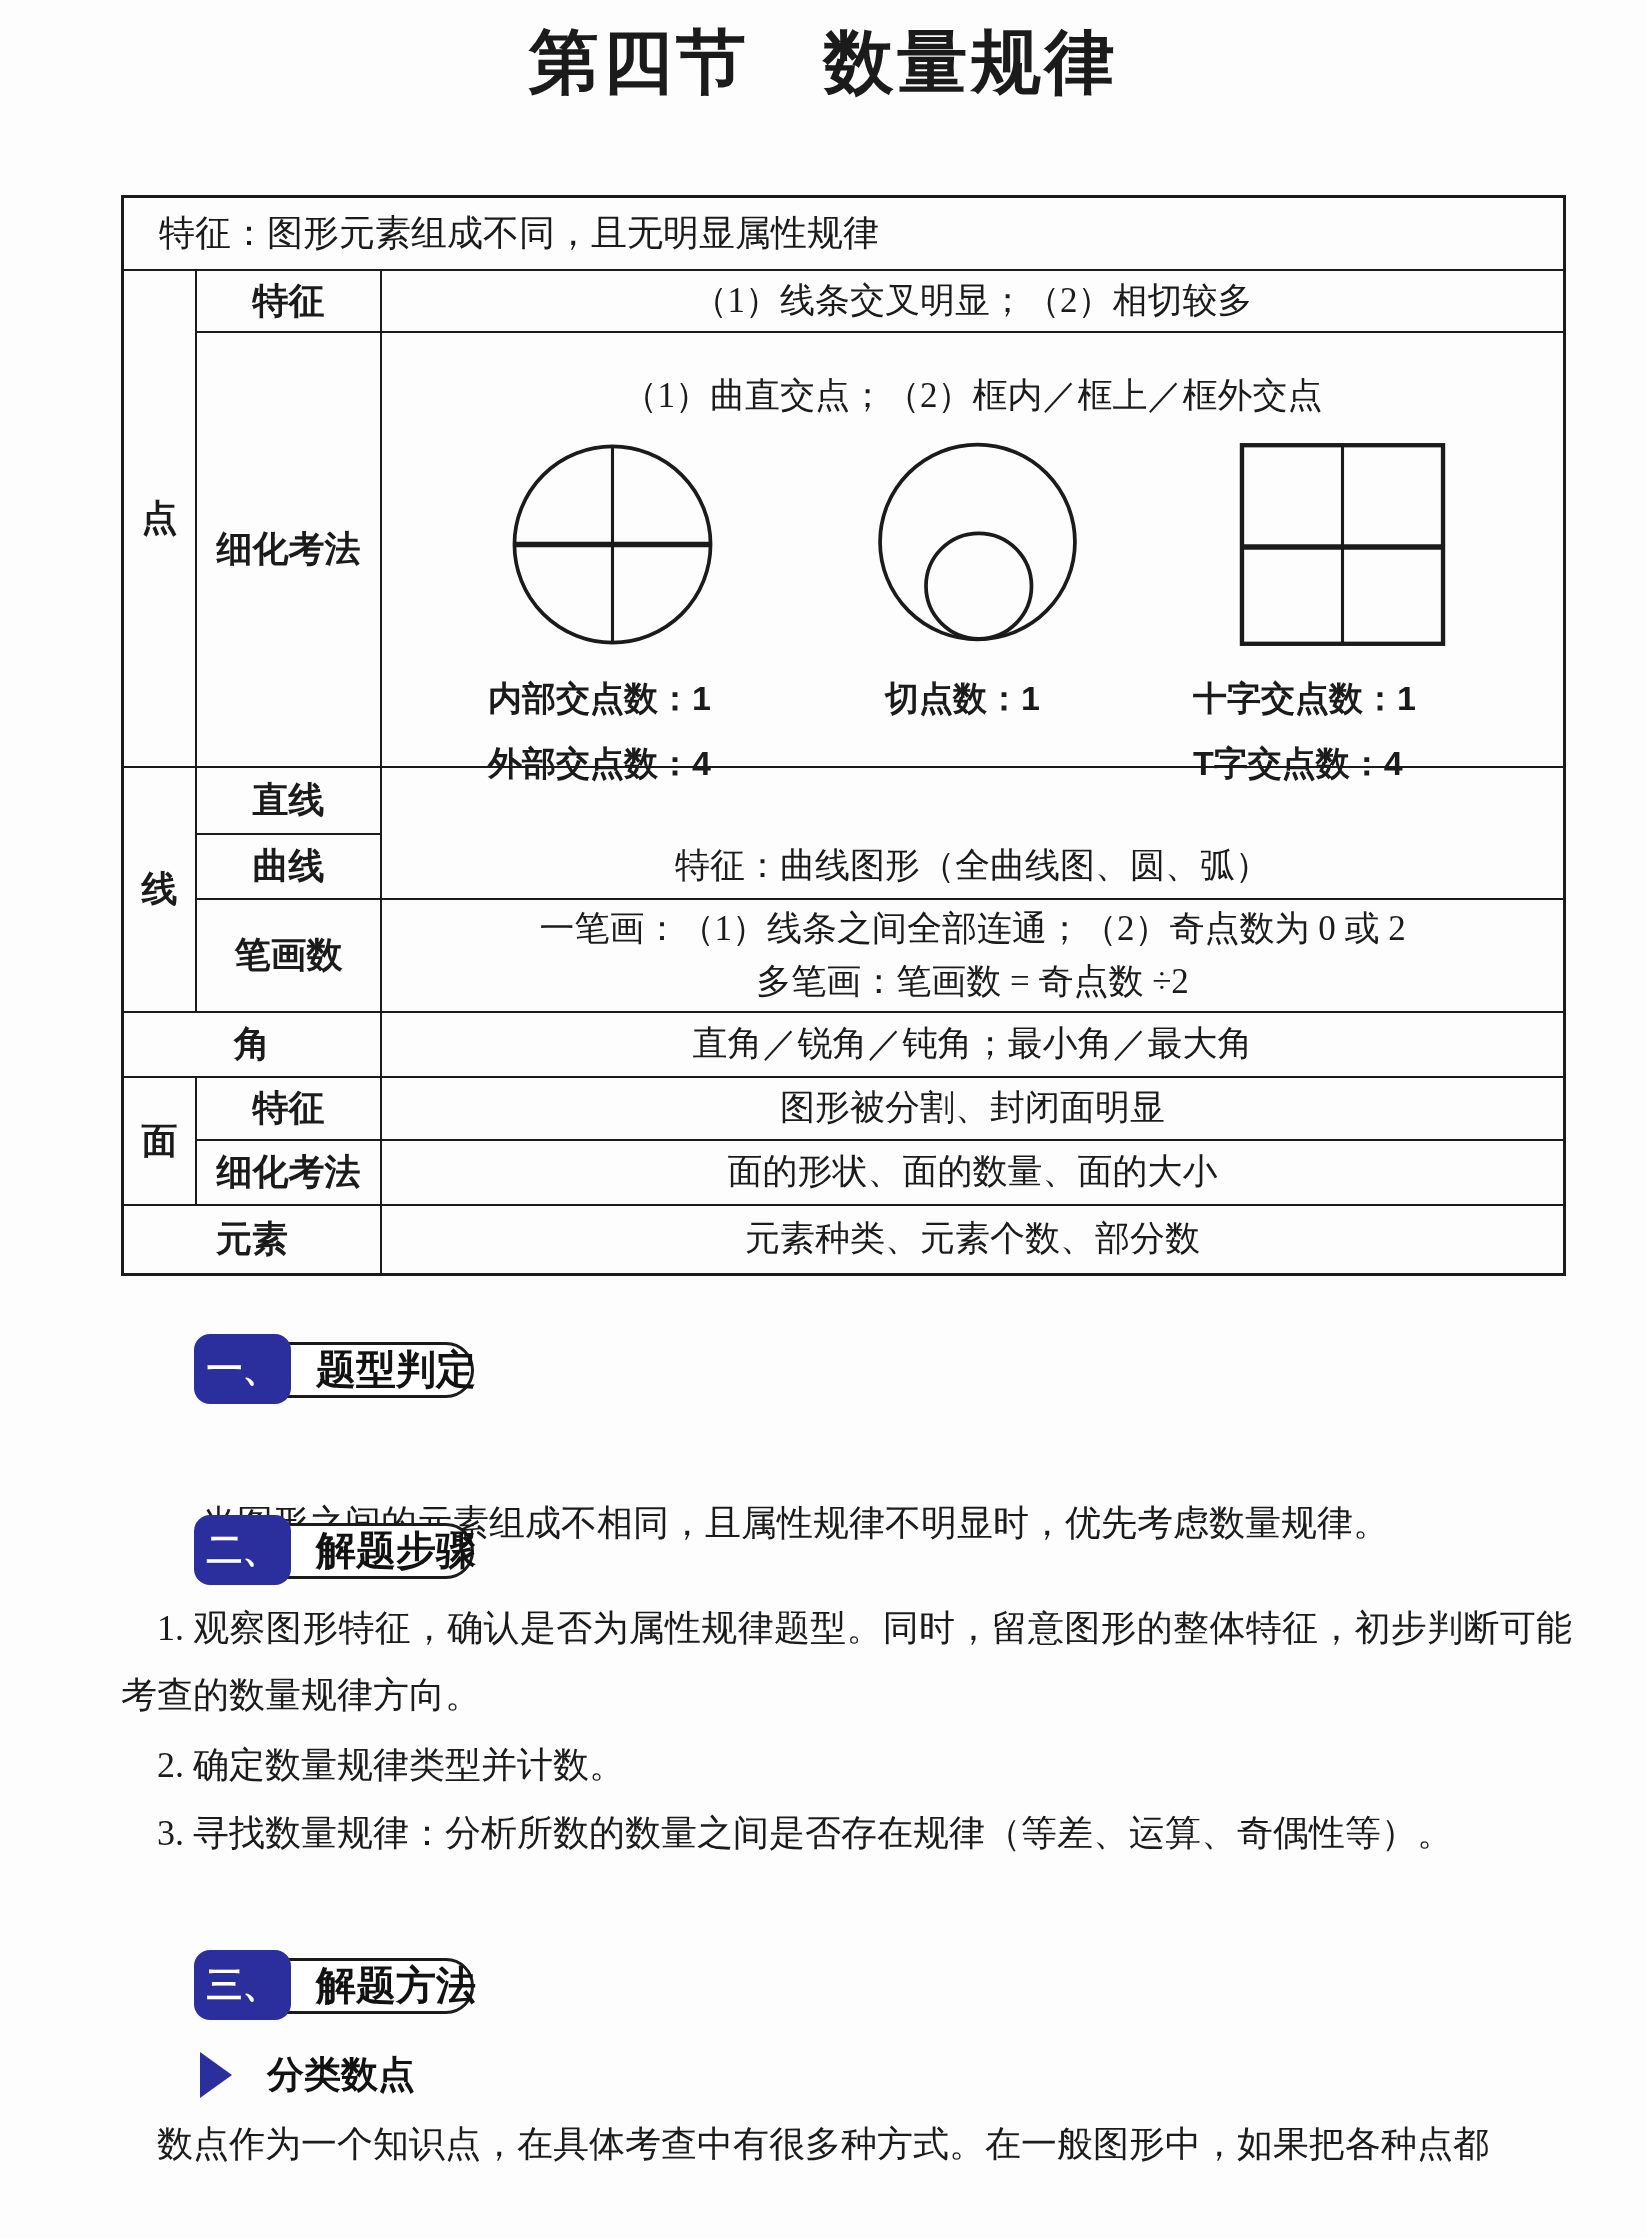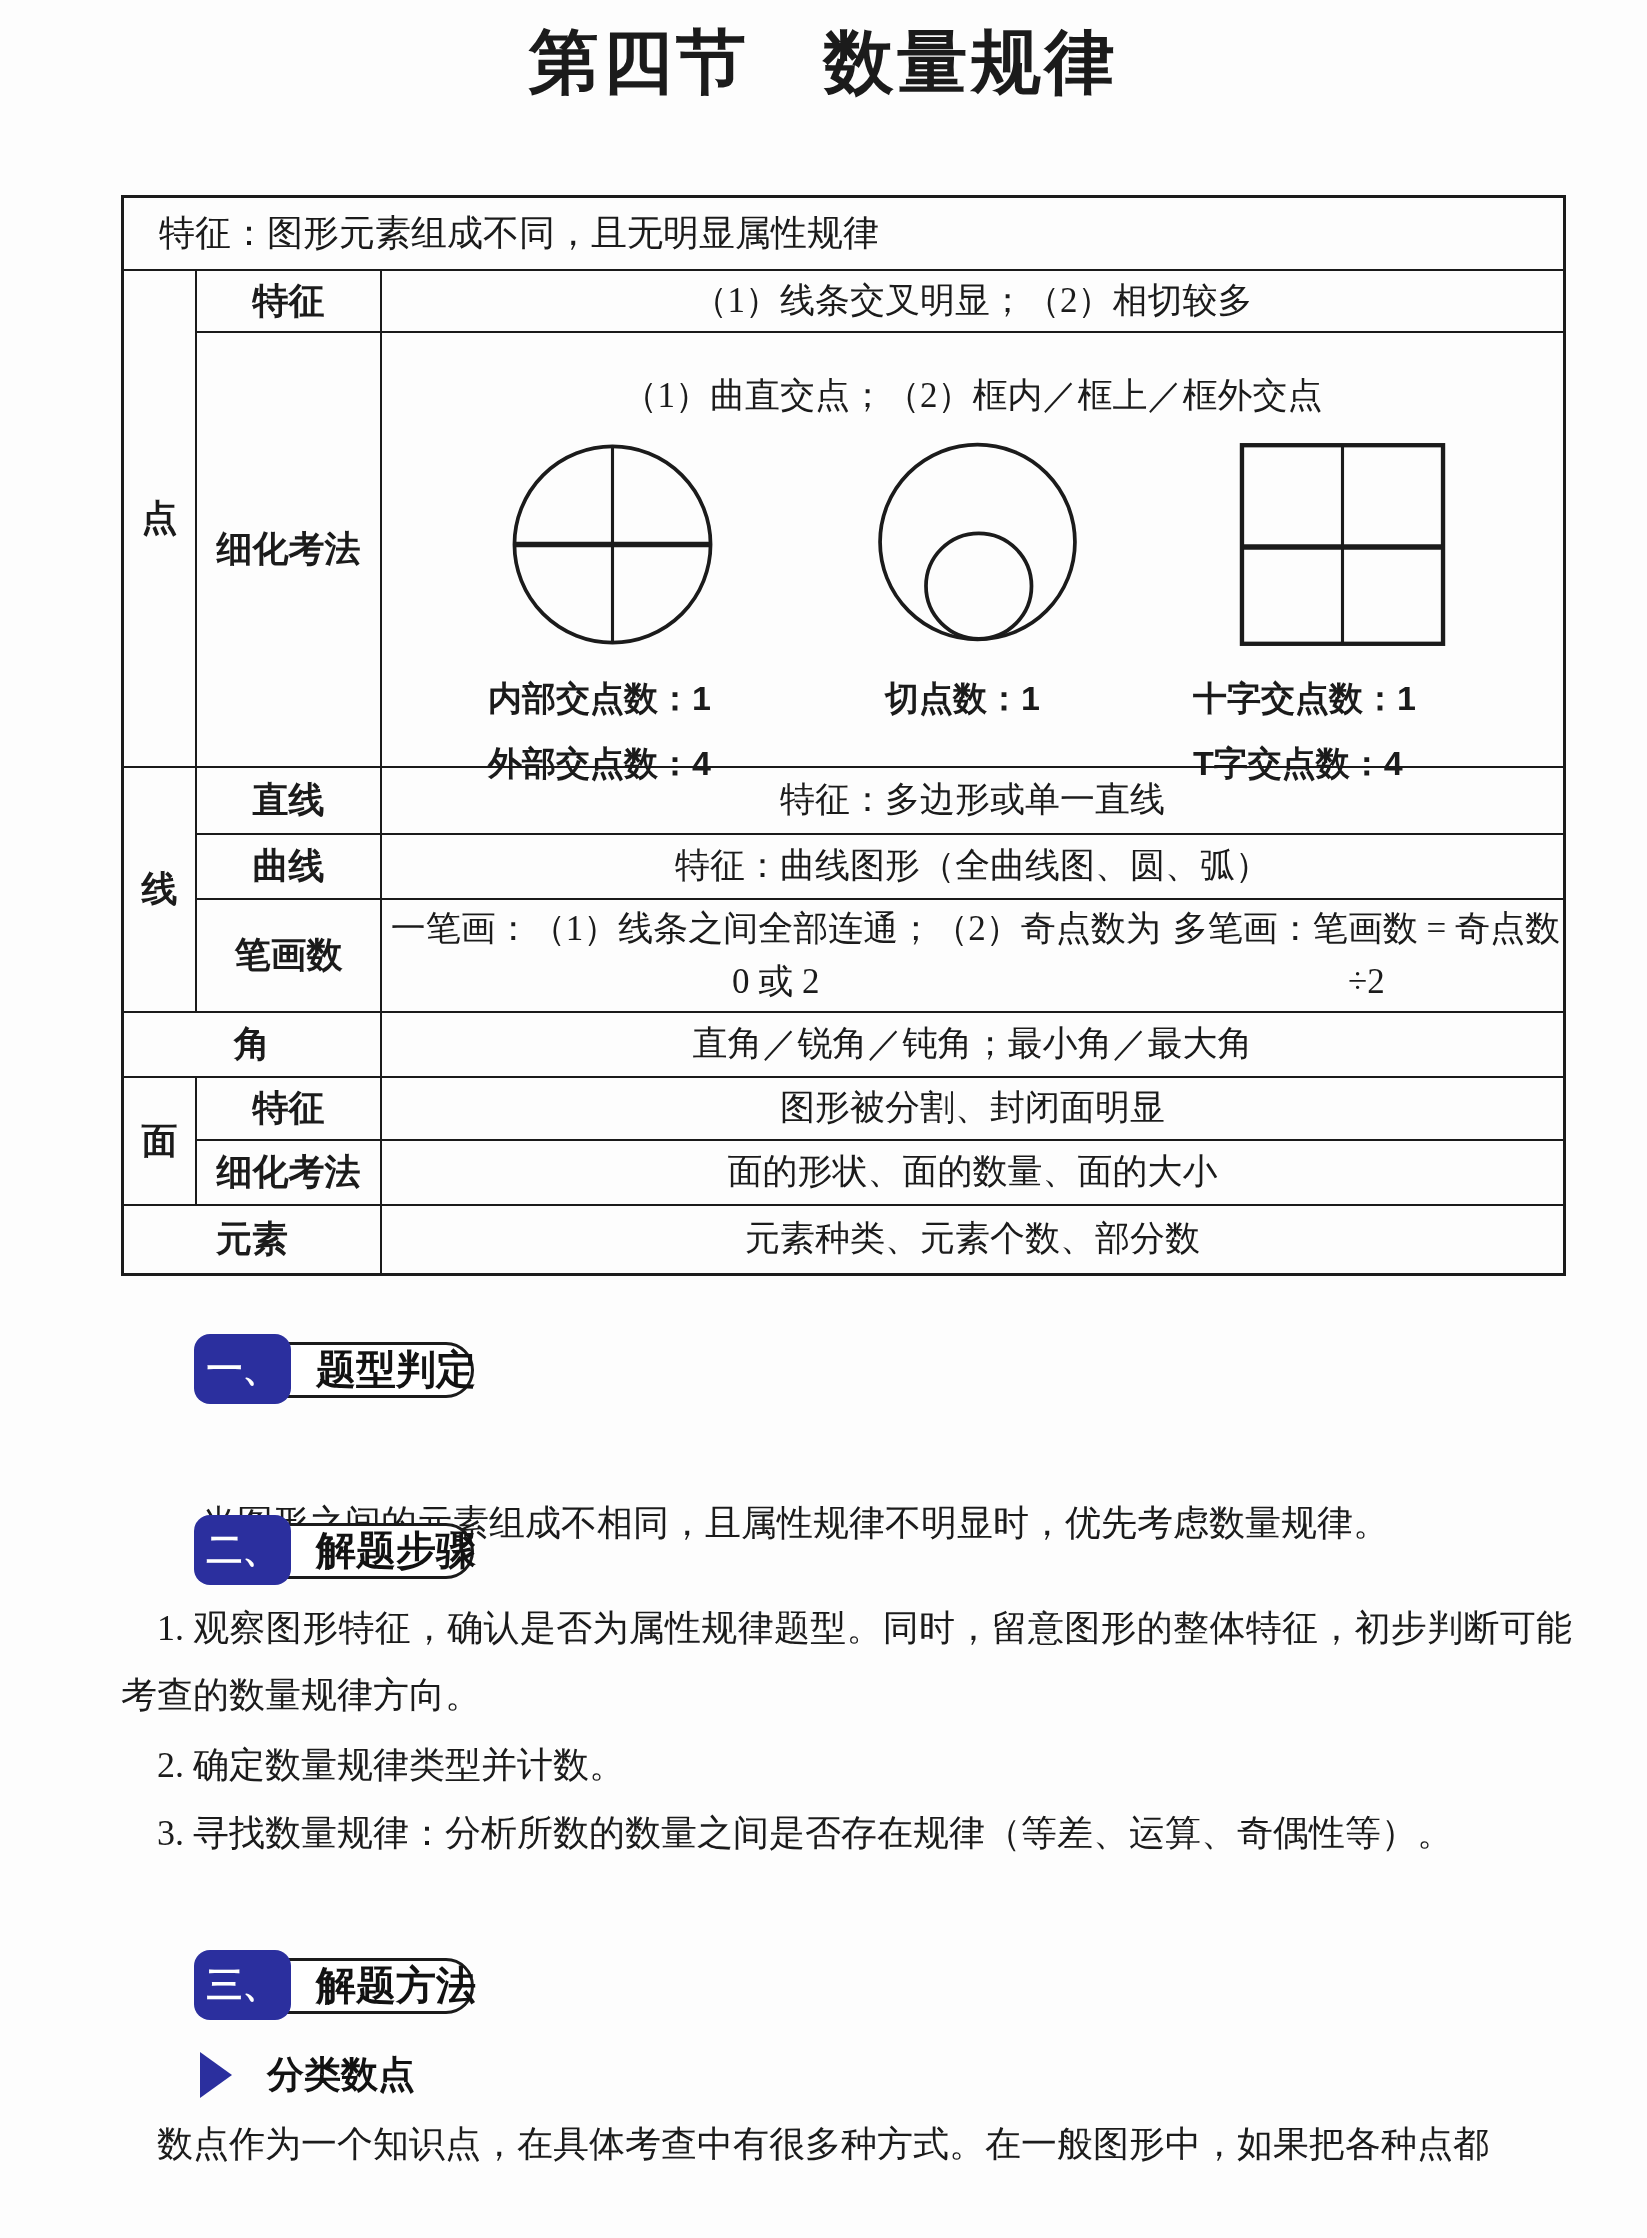--- a/index.html
+++ b/index.html
@@ -155,25 +155,24 @@
         <div>切点数：1</div>
       </div>
       <div class="caption cap3">
         <div>十字交点数：1</div>
         <div>T字交点数：4</div>
       </div>
     </div>
 
     <div class="cell lab c1 r46 br bb">线</div>
     <div class="cell lab c2 r4 br bb">直线</div>
-    <div class="cell content c3 r4 bb">特征：多边形或单一直线</div>
     <div class="cell lab c2 r5 br bb">曲线</div>
     <div class="cell content c3 r5 bb">特征：曲线图形（全曲线图、圆、弧）</div>
     <div class="cell lab c2 r6 br bb">笔画数</div>
-    <div class="cell content c3 r6 bb" style="flex-direction:row;">
+    <div class="cell content c3 r6 bb" style="flex-direction:column;">
       <div>一笔画：（1）线条之间全部连通；（2）奇点数为 0 或 2</div>
       <div>多笔画：笔画数 = 奇点数 ÷2</div>
     </div>
 
     <div class="cell lab c12 r7 br bb">角</div>
     <div class="cell content c3 r7 bb">直角／锐角／钝角；最小角／最大角</div>
 
     <div class="cell lab c1 r89 br bb">面</div>
     <div class="cell lab c2 r8 br bb">特征</div>
     <div class="cell content c3 r8 bb">图形被分割、封闭面明显</div>

